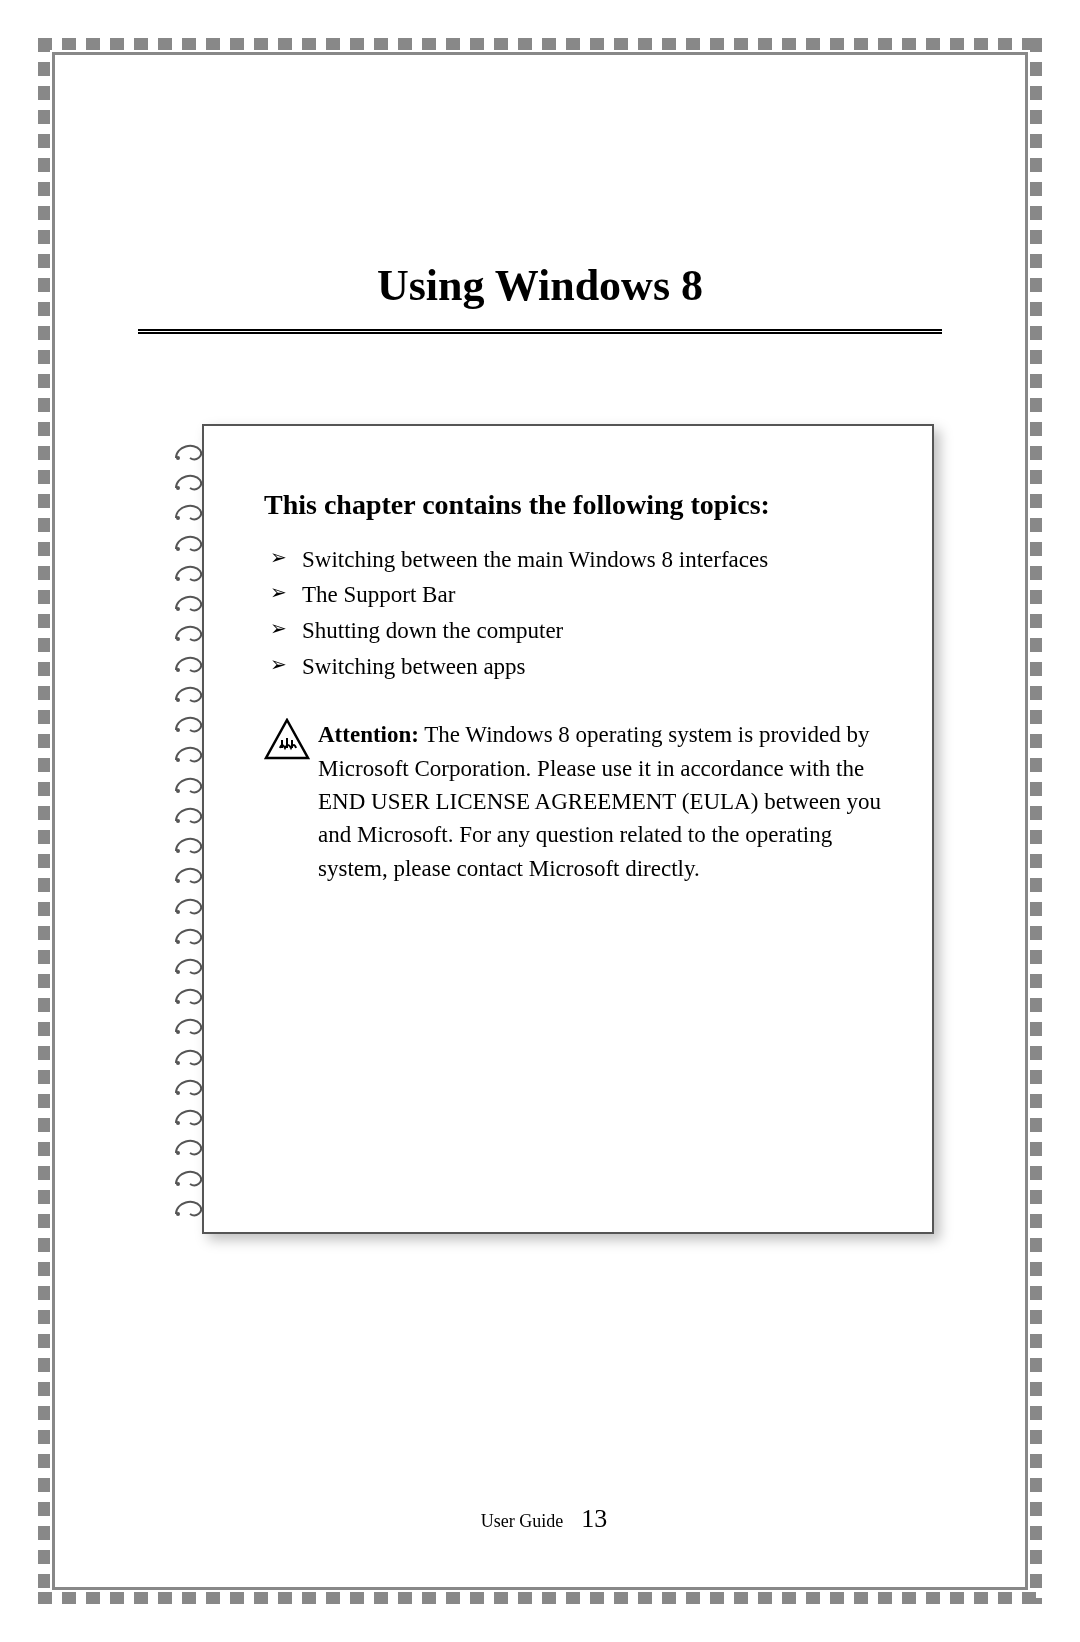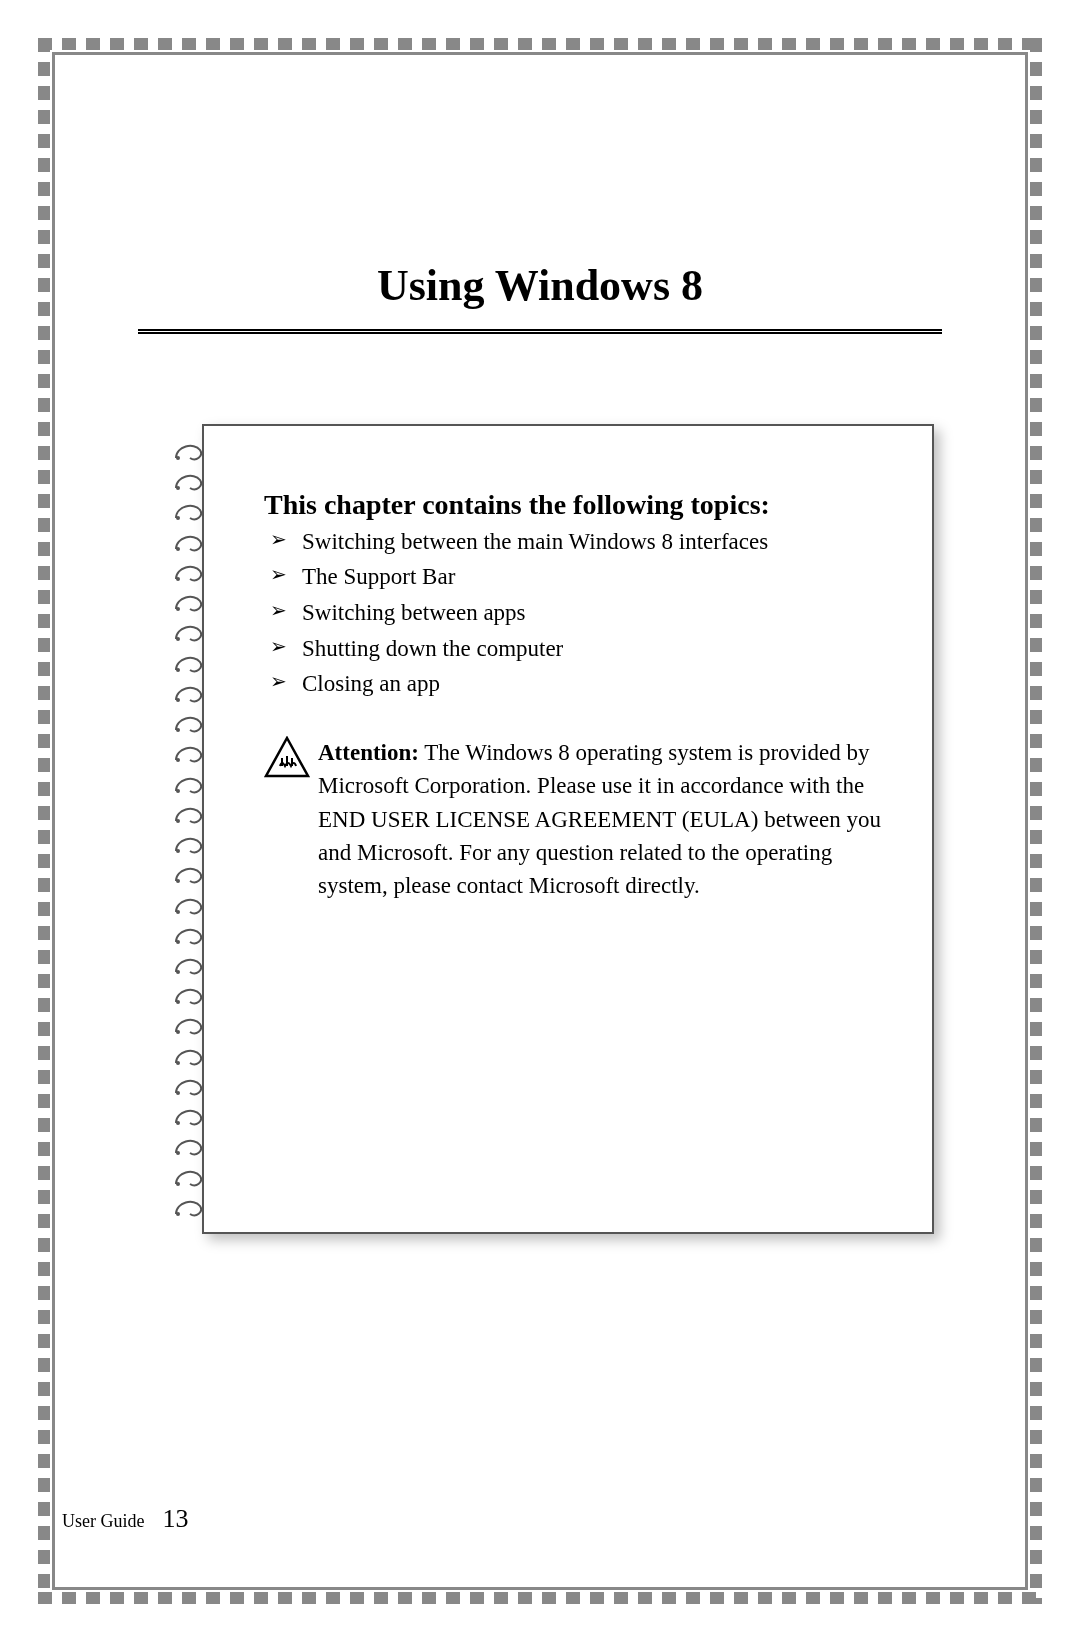--- a/index.html
+++ b/index.html
@@ -93,20 +93,21 @@
     width: 34px;
     height: 22px;
     position: relative;
   }
   .spiral .ring svg { display: block; }
 
   .subhead {
     font-size: 28px;
     font-weight: bold;
     line-height: 1.35;
+    margin-bottom: 18px;
   }
   .topics {
     list-style: none;
     padding-left: 6px;
     margin-bottom: 34px;
   }
   .topics li {
     font-size: 23px;
     line-height: 1.55;
     padding-left: 32px;
@@ -132,22 +133,22 @@
   .attn-text {
     font-size: 23px;
     line-height: 1.45;
   }
   .attn-text b { font-weight: bold; }
 
   .footer {
     position: absolute;
     bottom: 48px;
     right: 0;
-    left: 2px;
-    text-align: left;
+    left: 12px;
+    text-align: center;
     padding-right: 4px;
   }
   .footer .label { font-size: 18px; }
   .footer .num { font-size: 26px; margin-left: 14px; }
 </style>
 </head>
 <body>
 
 <div class="dash-border">
     <span class="l"></span>
@@ -319,23 +320,22 @@
           </svg>
         </div>
       </div>
     <div class="notebook">
 
       <div class="subhead">This chapter contains the following topics:</div>
 
       <ul class="topics" id="topics">
           <li>Switching between the main Windows 8 interfaces</li>
           <li>The Support Bar</li>
+          <li>Shutting down the computer</li>
           <li>Switching between apps</li>
-          <li>Shutting down the computer</li>
-          <li>Closing an app</li>
         </ul>
 
       <div class="attention-row">
         <div class="attn-icon">
           <svg viewBox="0 0 46 42" width="46" height="42">
             <polygon points="23,2 44,40 2,40" fill="none" stroke="#000" stroke-width="2.5"></polygon>
             <path d="M16 30 Q18 24 21 30 Q24 24 27 30 Q30 24 32 30" fill="none" stroke="#000" stroke-width="2"></path>
             <line x1="18" y1="30" x2="18" y2="22" stroke="#000" stroke-width="2"></line>
             <line x1="23" y1="30" x2="23" y2="20" stroke="#000" stroke-width="2"></line>
             <line x1="28" y1="30" x2="28" y2="22" stroke="#000" stroke-width="2"></line>

